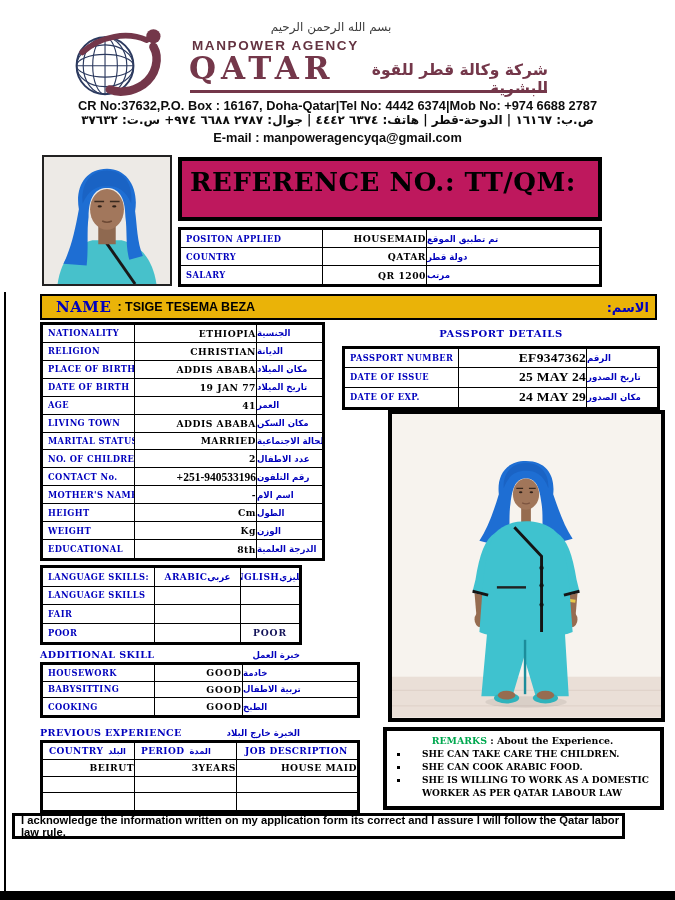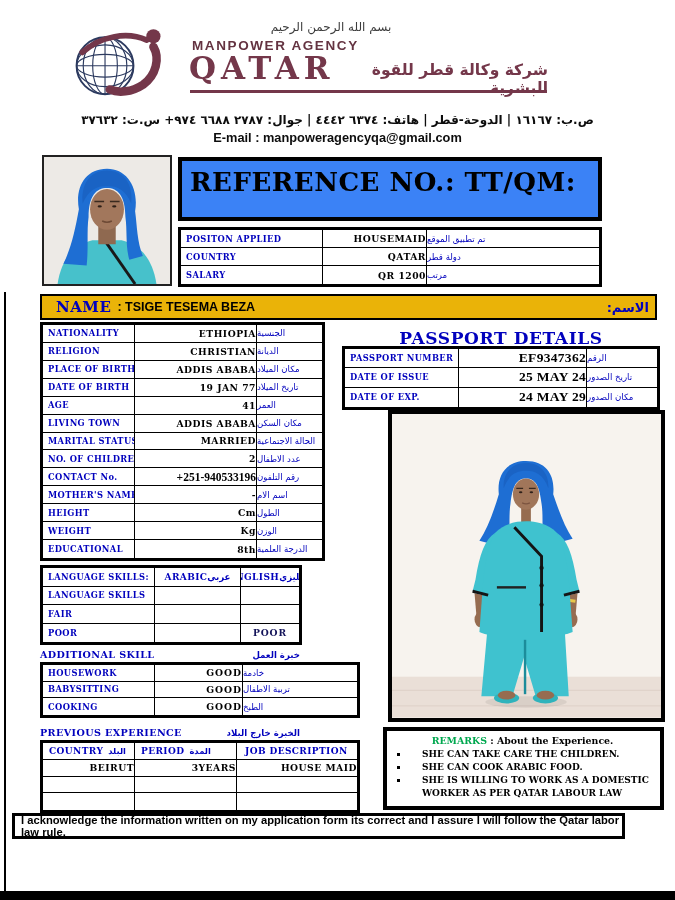--- a/index.html
+++ b/index.html
@@ -26,55 +26,55 @@
   .cline1{top:98px;font-size:12.8px}
   .cline2{top:113px;font-size:12px;font-family:"DejaVu Sans",sans-serif;direction:rtl}
   .cline3{top:130px;font-size:12.8px}
 
   
   .photo1{left:42px;top:155px;width:130px;height:131px;border:2px solid #222;background:#edeae6}
   .photo2{left:388px;top:410px;width:277px;height:312px;border:4px solid #000;background:#f7f3ee}
   .photo1 svg,.photo2 svg{display:block;width:100%;height:100%}
 
   
-  .refbox{left:178px;top:157px;width:424px;height:64px;border:4px solid #000;background:#3b82f6;
+  .refbox{left:178px;top:157px;width:424px;height:64px;border:4px solid #000;background:#be185d;
     display:flex;align-items:flex-start;padding:6px 0 0 8px}
   .refbox span{font-family:"DejaVu Serif",serif;font-weight:bold;font-size:26px;letter-spacing:.5px;color:#000}
 
   
   .tbl{display:grid;border:3px solid #000;background:#fff}
   .tbl .row{display:contents}
   .tbl .cell{border-right:1px solid #000;border-bottom:1px solid #000;display:flex;align-items:center;
     overflow:hidden;white-space:nowrap}
   .tbl .cell:last-of-type{border-right:none}
   .tbl .row .cell.cend{border-right:none}
   .tbl .row:last-of-type .cell{border-bottom:none}
   .cl{padding-left:5px;color:var(--blue);font-family:"DejaVu Serif",serif;font-weight:bold;
     font-size:8.3px;letter-spacing:.4px}
   .cv{justify-content:flex-end;font-family:"DejaVu Serif",serif;font-weight:bold;font-size:9.2px;
     color:#000;letter-spacing:.5px}
-  .ca{justify-content:flex-end;padding-right:5px;color:var(--blue);font-size:8.6px;font-weight:normal;
+  .ca{justify-content:flex-end;padding-right:5px;color:var(--blue);font-size:8.6px;font-weight:bold;
     font-family:"DejaVu Sans",sans-serif;direction:rtl}
 
   .pos-tbl{left:178px;top:227px;width:424px;height:60px;grid-template-columns:142px 104px 1fr;grid-auto-rows:1fr}
 
   
   .name-strip{left:40px;top:294px;width:617px;height:26px;border:2px solid #000;background:#eab308;
     display:flex;align-items:center}
   .name-strip .nm{color:var(--blue);font-family:"DejaVu Serif",serif;font-weight:bold;font-size:15px;
     margin-left:14px;letter-spacing:.5px}
   .name-strip .nv{font-weight:bold;font-size:12.5px;color:#000;margin-left:6px}
   .name-strip .na{margin-left:auto;margin-right:6px;color:var(--blue);font-weight:bold;font-size:13px;
     font-family:"DejaVu Sans",sans-serif;direction:rtl}
 
   .det-tbl{left:40px;top:322px;width:285px;height:239px;grid-template-columns:92px 122px 1fr;grid-auto-rows:1fr}
   .det-tbl .row:nth-of-type(9) .cv{font-family:"Liberation Serif",serif;font-size:11.5px;letter-spacing:0}
 
   .pass-title{left:342px;top:328px;width:318px;text-align:center;color:var(--blue);
-    font-family:"DejaVu Serif",serif;font-weight:bold;font-size:17px;letter-spacing:.6px}
+    font-family:"DejaVu Serif",serif;font-weight:bold;font-size:10px;letter-spacing:.6px}
   .pass-tbl{left:342px;top:346px;width:318px;height:64px;grid-template-columns:114px 128px 1fr;grid-auto-rows:1fr}
   .pass-tbl .cv{font-family:"Liberation Serif",serif;font-size:13.5px;letter-spacing:.3px}
 
   .lang-tbl{left:40px;top:565px;width:262px;height:80px;grid-template-columns:112px 86px 1fr;grid-auto-rows:1fr}
   .lang-tbl .hc{justify-content:center;}
   .lang-tbl .hc .en{color:var(--blue);font-family:"DejaVu Serif",serif;font-weight:bold;font-size:9px;letter-spacing:.4px}
   .lang-tbl .hc .arr{color:var(--blue);font-weight:bold;font-size:8.6px;font-family:"DejaVu Sans",sans-serif;direction:rtl}
   .lang-tbl .cpoor{justify-content:center;color:#14145a;font-family:"DejaVu Serif",serif;
     font-weight:bold;font-size:9.2px;letter-spacing:.8px}
 
@@ -124,20 +124,21 @@
     <circle cx="97" cy="13" r="7.5" fill="#74374a"></circle>
     <path d="M97 24 C104 36 100 54 86 64 C74 72 60 73 51 69" stroke="#74374a" stroke-width="9" fill="none" stroke-linecap="round"></path>
     <path d="M22 30 C42 12 70 8 90 17" stroke="#74374a" stroke-width="6" fill="none" stroke-linecap="round"></path>
   </svg>
 
   <div class="abs brand-en1">MANPOWER AGENCY</div>
   <div class="abs brand-en2">QATAR</div>
   <div class="abs brand-ar">شركة وكالة قطر للقوة البشرية</div>
   <div class="abs brand-rule"></div>
 
+  <div class="abs cline cline1">CR No:37632,P.O. Box : 16167, Doha-Qatar|Tel No: 4442 6374|Mob No: +974 6688 2787</div>
   <div class="abs cline cline2">ص.ب: ١٦١٦٧ | الدوحة-قطر | هاتف: ٦٣٧٤ ٤٤٤٢ | جوال: ٢٧٨٧ ٦٦٨٨ ٩٧٤+ س.ت: ٣٧٦٣٢</div>
   <div class="abs cline cline3">E-mail : manpoweragencyqa@gmail.com</div>
 
   <div class="abs photo1">
     <svg viewBox="0 0 130 131">
       <rect width="130" height="131" fill="#edeae6"></rect>
       <path d="M14 131 C18 104 32 90 50 86 L80 86 C98 90 112 104 116 131 Z" fill="#47c1cb"></path>
       <path d="M64 88 L94 131" stroke="#191919" stroke-width="3" fill="none"></path>
       <rect x="56" y="70" width="18" height="20" fill="#8f6950"></rect>
       <path d="M65 12 C42 12 32 32 36 54 C32 76 28 94 20 110 L44 112 C46 94 44 76 46 62 C46 40 54 32 65 32 C76 32 84 40 84 62 C86 76 84 92 88 106 L102 102 C96 88 96 70 94 56 C98 32 86 12 65 12 Z" fill="#1e6ed3"></path>

